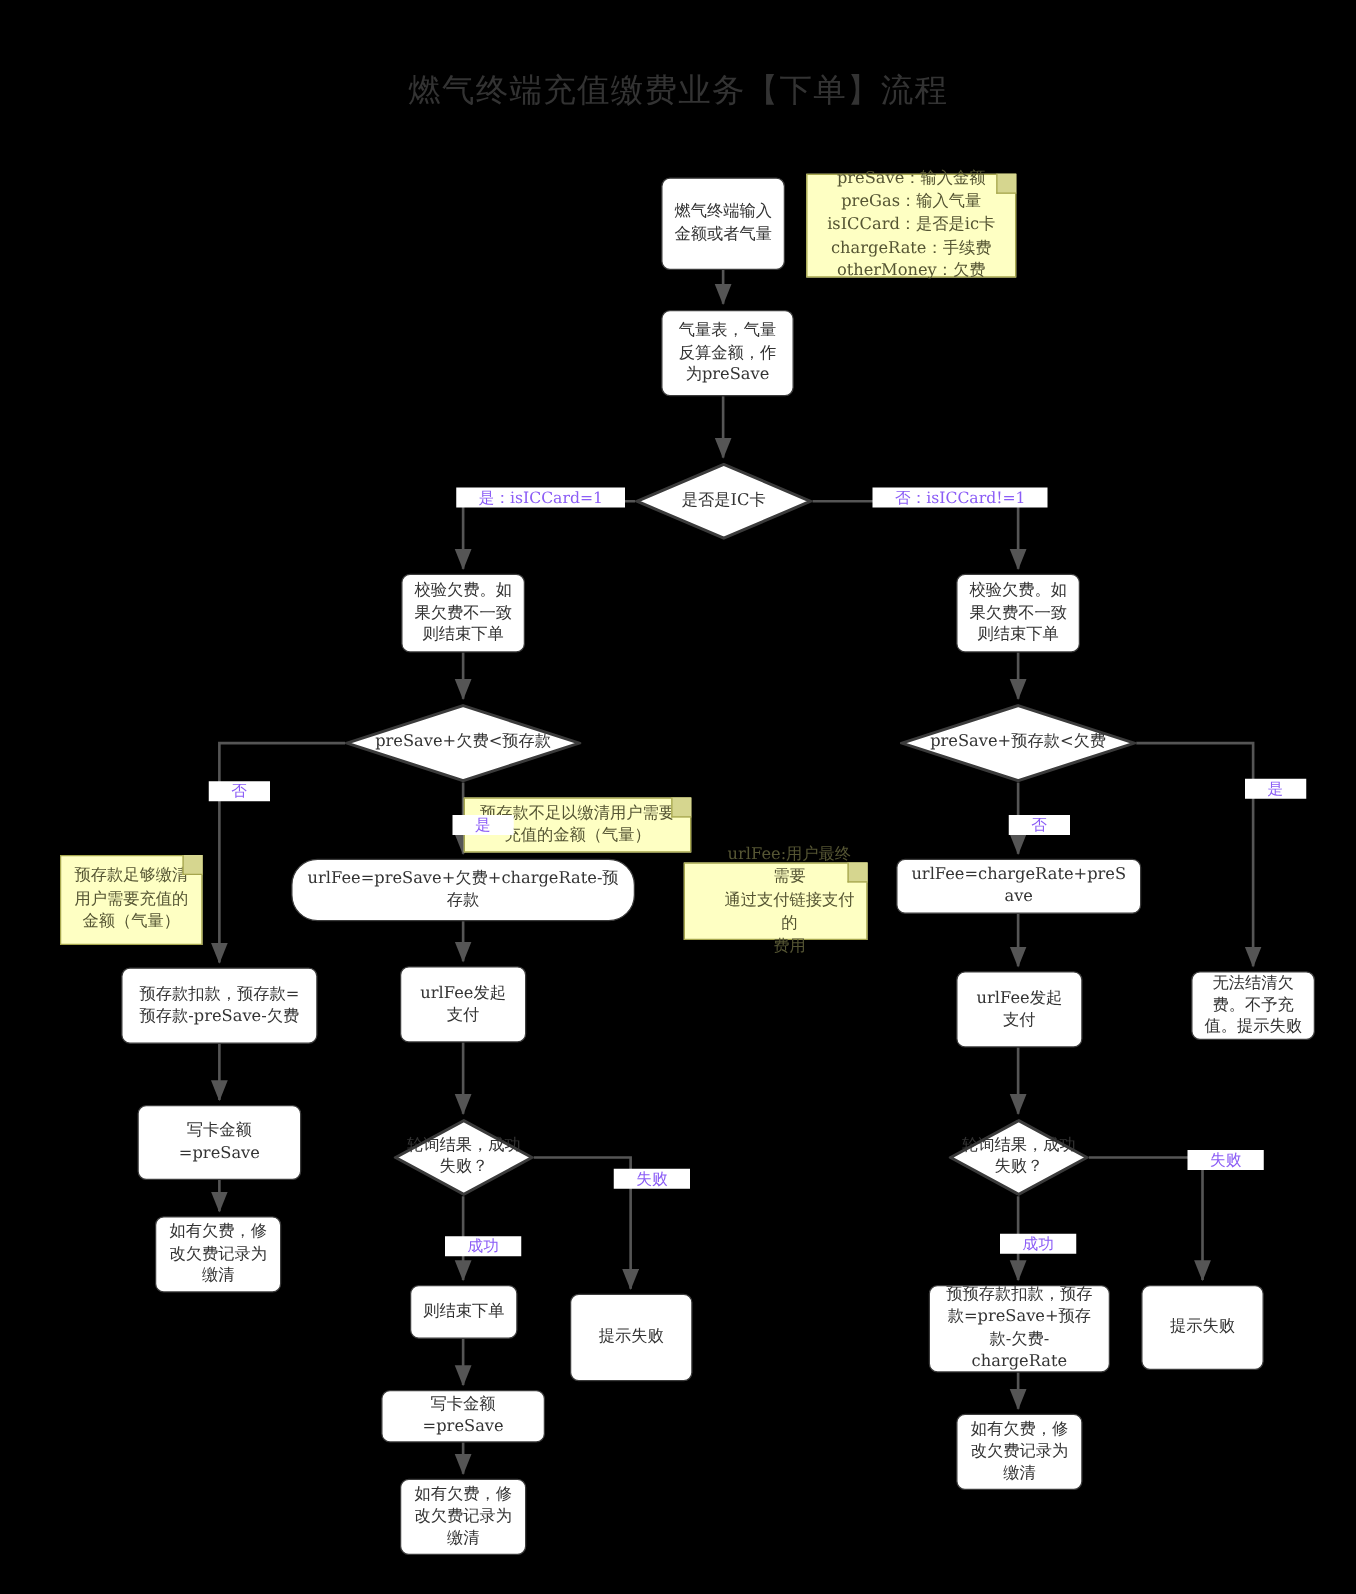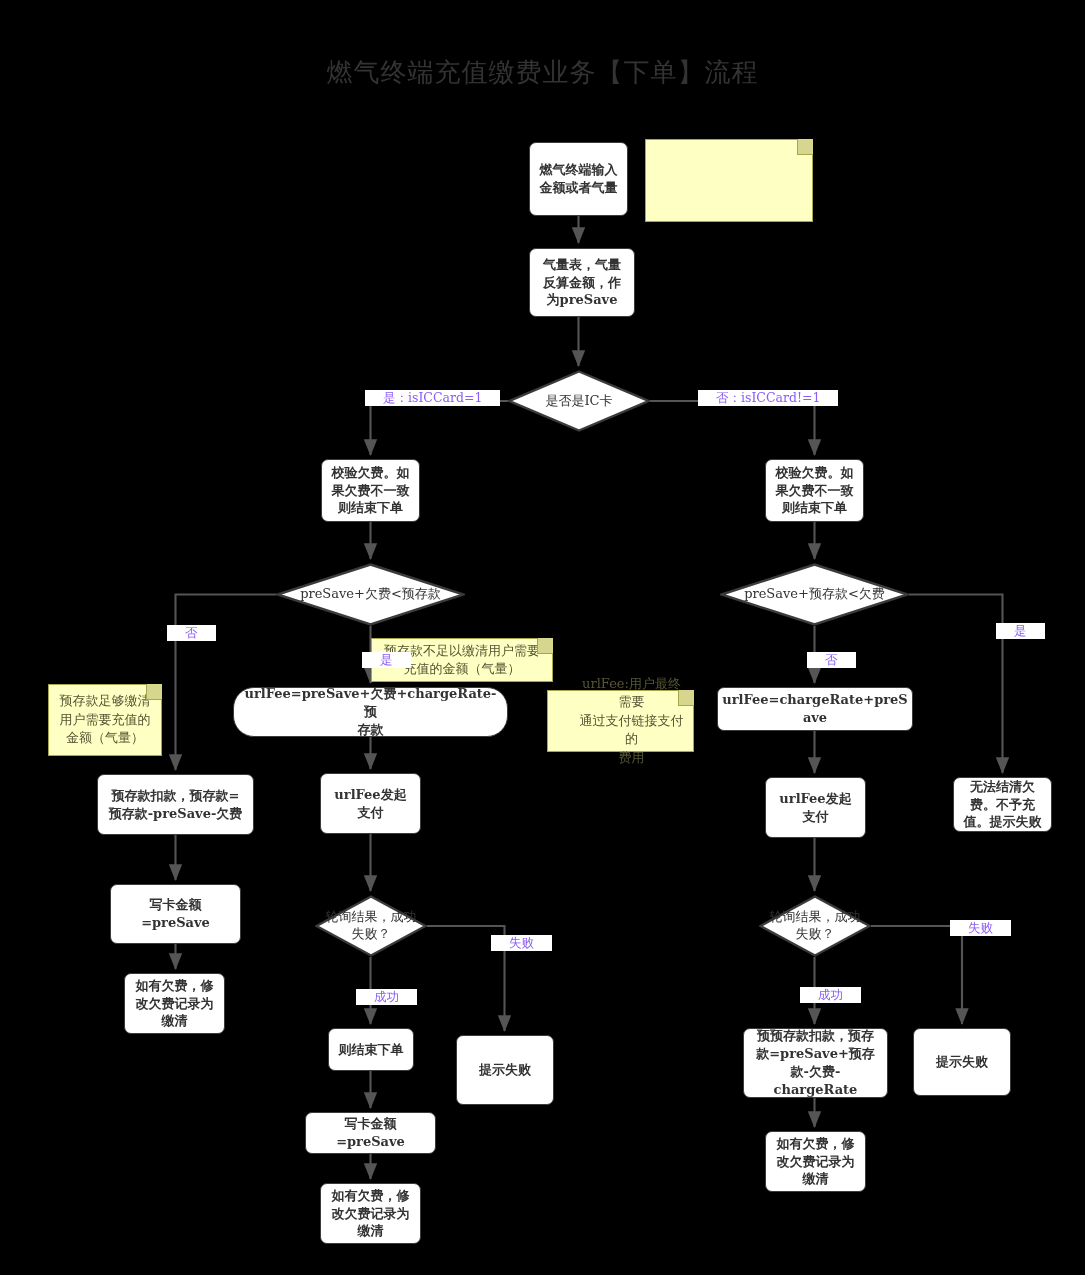--- a/index.html
+++ b/index.html
@@ -51,21 +51,20 @@
     border-radius: 7px;
     color: #333333;
     display: flex;
     align-items: center;
     justify-content: center;
     text-align: center;
     line-height: 1.38;
     font-size: 13px;
     padding: 3px 5px;
     font-family: "DejaVu Serif", "Liberation Serif", serif;
-    font-weight: bold;
   }
 
   
   .decision {
     position: absolute;
     display: flex;
     align-items: center;
     justify-content: center;
   }
   .decision .dshape {
@@ -286,20 +285,21 @@
       <div class="edge-label" style="left: 362px; top: 652px;">是</div>
       <div class="edge-label" style="left: 807px; top: 652px;">否</div>
       <div class="edge-label" style="left: 996px; top: 623px;">是</div>
       <div class="edge-label" style="left: 491px; top: 935px;">失败</div>
       <div class="edge-label" style="left: 356px; top: 989px;">成功</div>
       <div class="edge-label" style="left: 950px; top: 920px;">失败</div>
       <div class="edge-label" style="left: 800px; top: 987px;">成功</div>
     </div>
   <div id="note-layer">
       <div class="note" style="left: 645px; top: 139px; width: 168px; height: 83px;">
+        <span>preSave：输入金额<br>preGas：输入气量<br>isICCard：是否是ic卡<br>chargeRate：手续费<br>otherMoney：欠费</span>
         <span class="fold"></span>
       </div>
       <div class="note" style="left: 371px; top: 638px; width: 182px; height: 44px;">
         <span>预存款不足以缴清用户需要<br>充值的金额（气量）</span>
         <span class="fold"></span>
       </div>
       <div class="note" style="left: 48px; top: 684px; width: 114px; height: 72px;">
         <span>预存款足够缴清<br>用户需要充值的<br>金额（气量）</span>
         <span class="fold"></span>
       </div>

